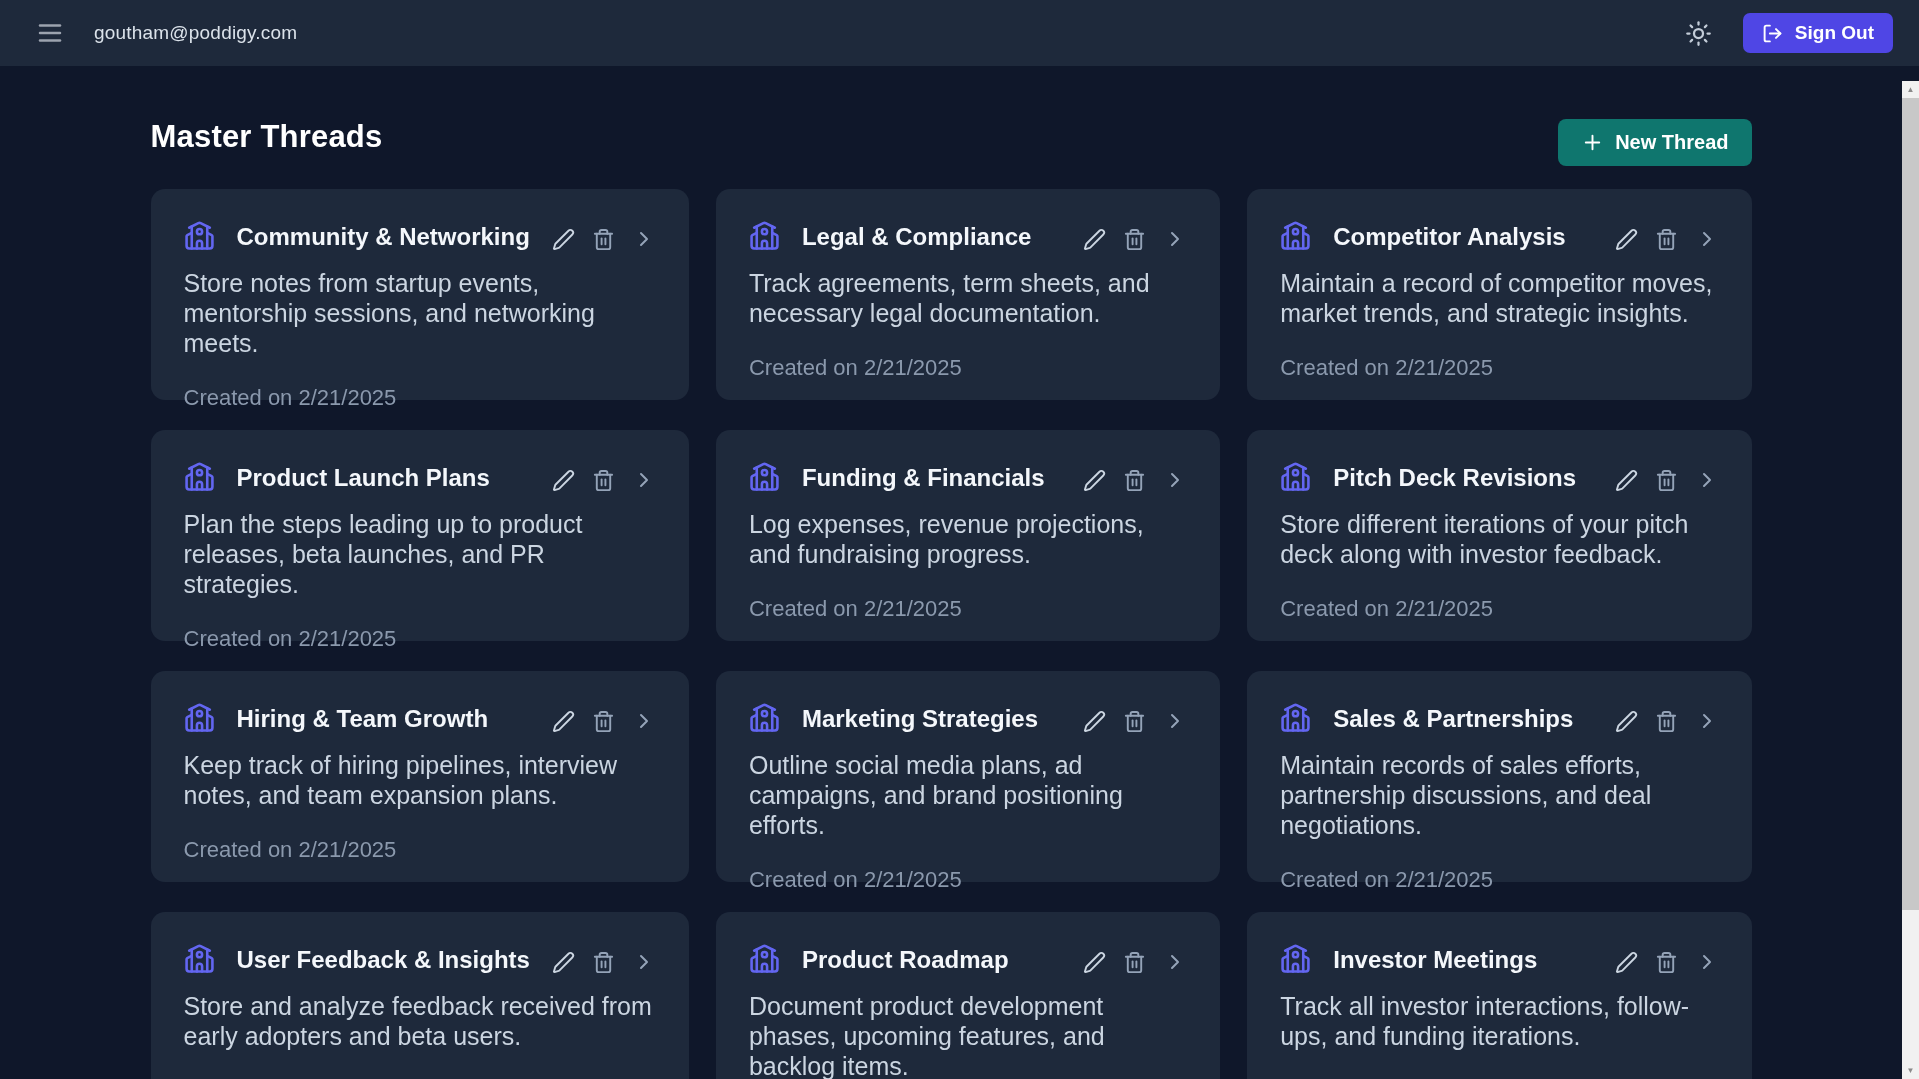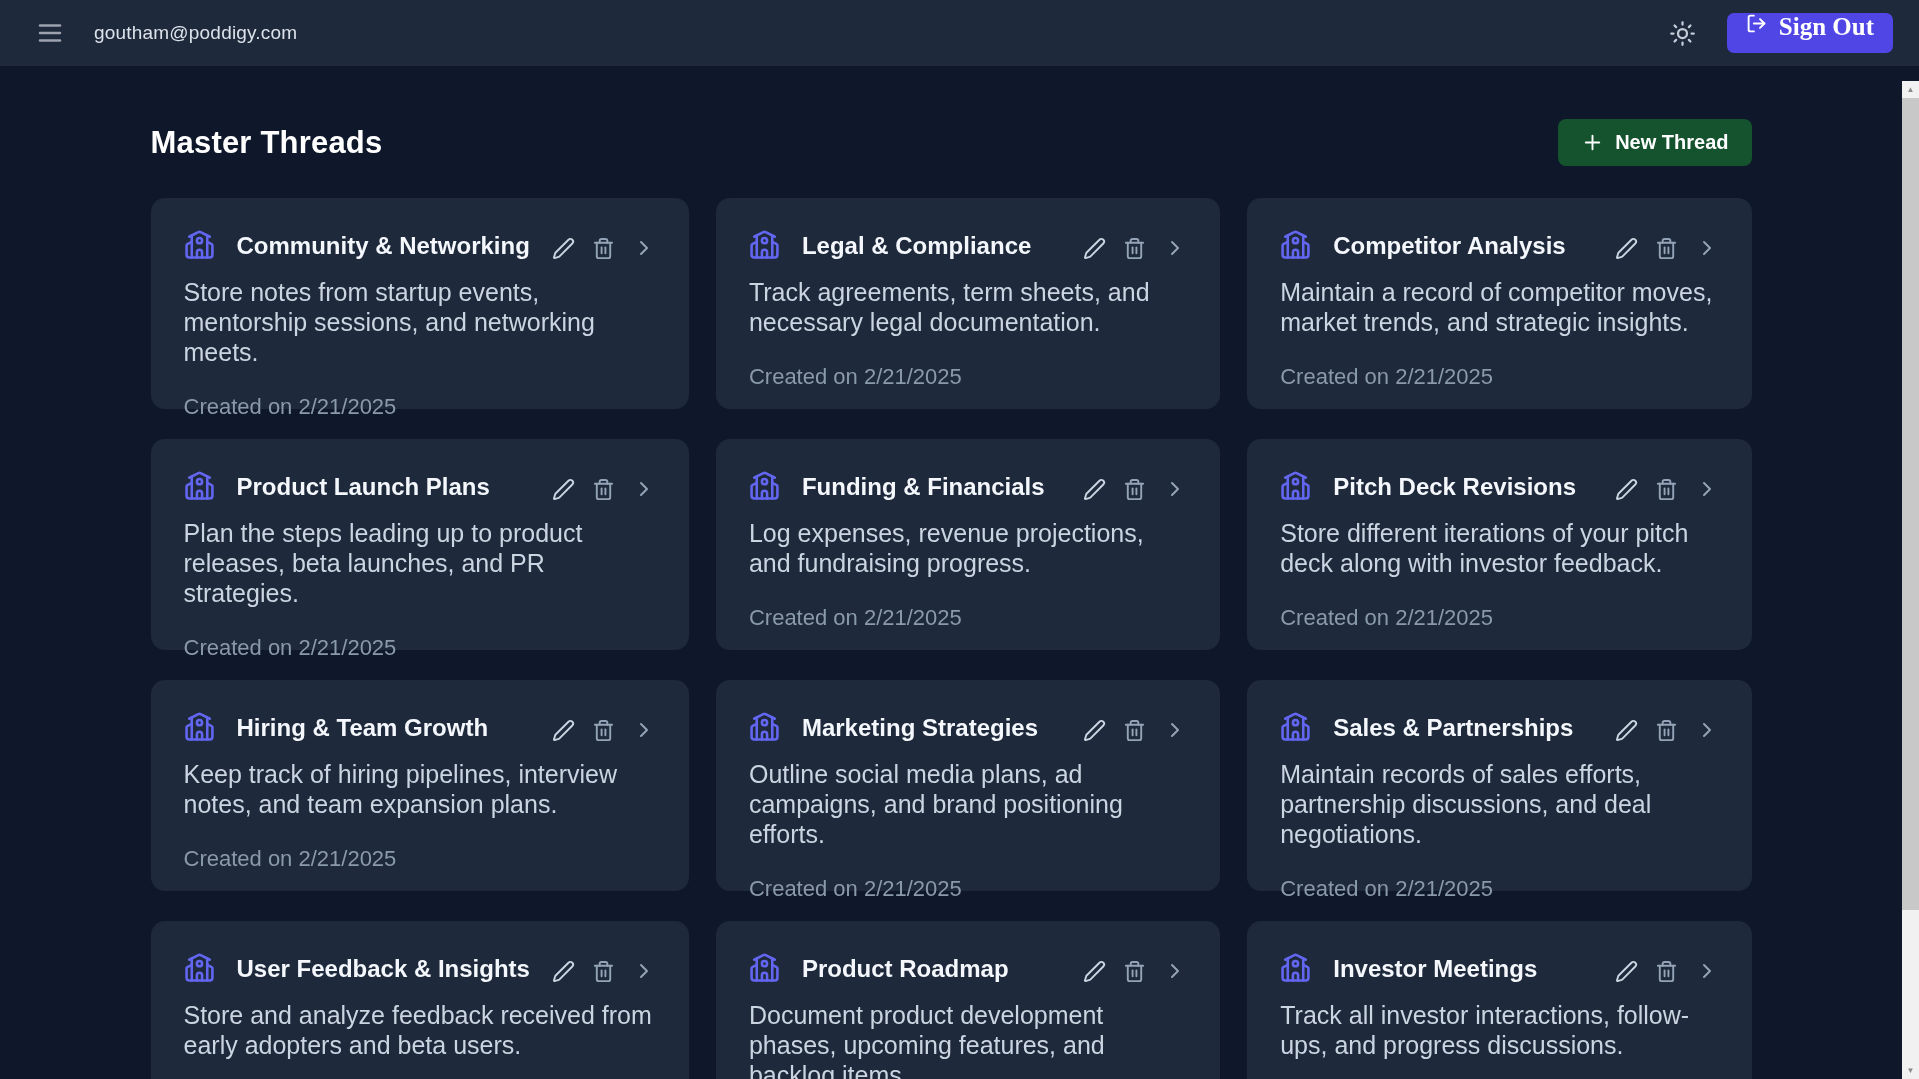--- a/index.html
+++ b/index.html
@@ -29,46 +29,46 @@
     font-size: 19px; color: #dbe2ea; letter-spacing: .2px;
   }
   .header-spacer { flex: 1; }
   .theme-toggle {
     width: 44px; height: 44px;
     display: flex; align-items: center; justify-content: center;
     background: transparent; border: none; cursor: pointer;
     color: #c3ccd8; margin-right: 22px;
   }
   .signout-btn {
-    display: flex; align-items: flex-start; gap: 12px;
+    display: flex; align-items: center; gap: 12px;
     background: #4f46e5; color: #ffffff;
     border: none; cursor: pointer;
-    font-family: Liberation Serif, serif; font-size: 25px; font-weight: 700;
+    font-family: Liberation Sans, sans-serif; font-size: 19px; font-weight: 700;
     padding: 0 19px; height: 40px; border-radius: 7px;
   }
 
   
   .main {
     position: absolute; top: 81px; left: 0; right: 17px; bottom: 0;
     overflow: hidden;
     background: #0f172a;
   }
   .container { width: 1601px; margin: 38px auto 0; }
 
   .page-head {
-    display: flex; align-items: center; justify-content: space-between;
-    margin-bottom: 32px;
+    display: flex; align-items: flex-start; justify-content: space-between;
+    margin-bottom: 23px;
     gap: 37px;
   }
   .page-title {
     font-size: 31px; font-weight: 700; color: #ffffff; letter-spacing: .2px;
   }
   .new-thread-btn {
     display: flex; align-items: center; gap: 11px;
-    background: #14532d; color: #ffffff;
+    background: #0f766e; color: #ffffff;
     border: none; cursor: pointer;
     font-family: inherit; font-size: 20px; font-weight: 600;
     padding: 0 23px; height: 47px; border-radius: 8px;
   }
 
   
   .grid {
     display: grid;
     grid-template-columns: repeat(3, 1fr);
     column-gap: 27px; row-gap: 30px;
@@ -712,21 +712,21 @@
         </button>
         <button class="icon-btn">
           <span>
             <svg width="24" height="24" viewBox="0 0 24 24" fill="none" stroke="currentColor" stroke-width="2" stroke-linecap="round" stroke-linejoin="round">
                     <path d="m9 18 6-6-6-6"></path>
                   </svg>
           </span>
         </button>
       </div>
     </div>
-    <p class="card-desc">Track all investor interactions, follow-ups, and progress discussions.</p>
+    <p class="card-desc">Track all investor interactions, follow-ups, and funding iterations.</p>
 
   </article>
 </div>
   </div>
 </main>
 
 <div class="scrollbar">
   <div class="scroll-btn up">
       <span>▲</span>
     </div>

